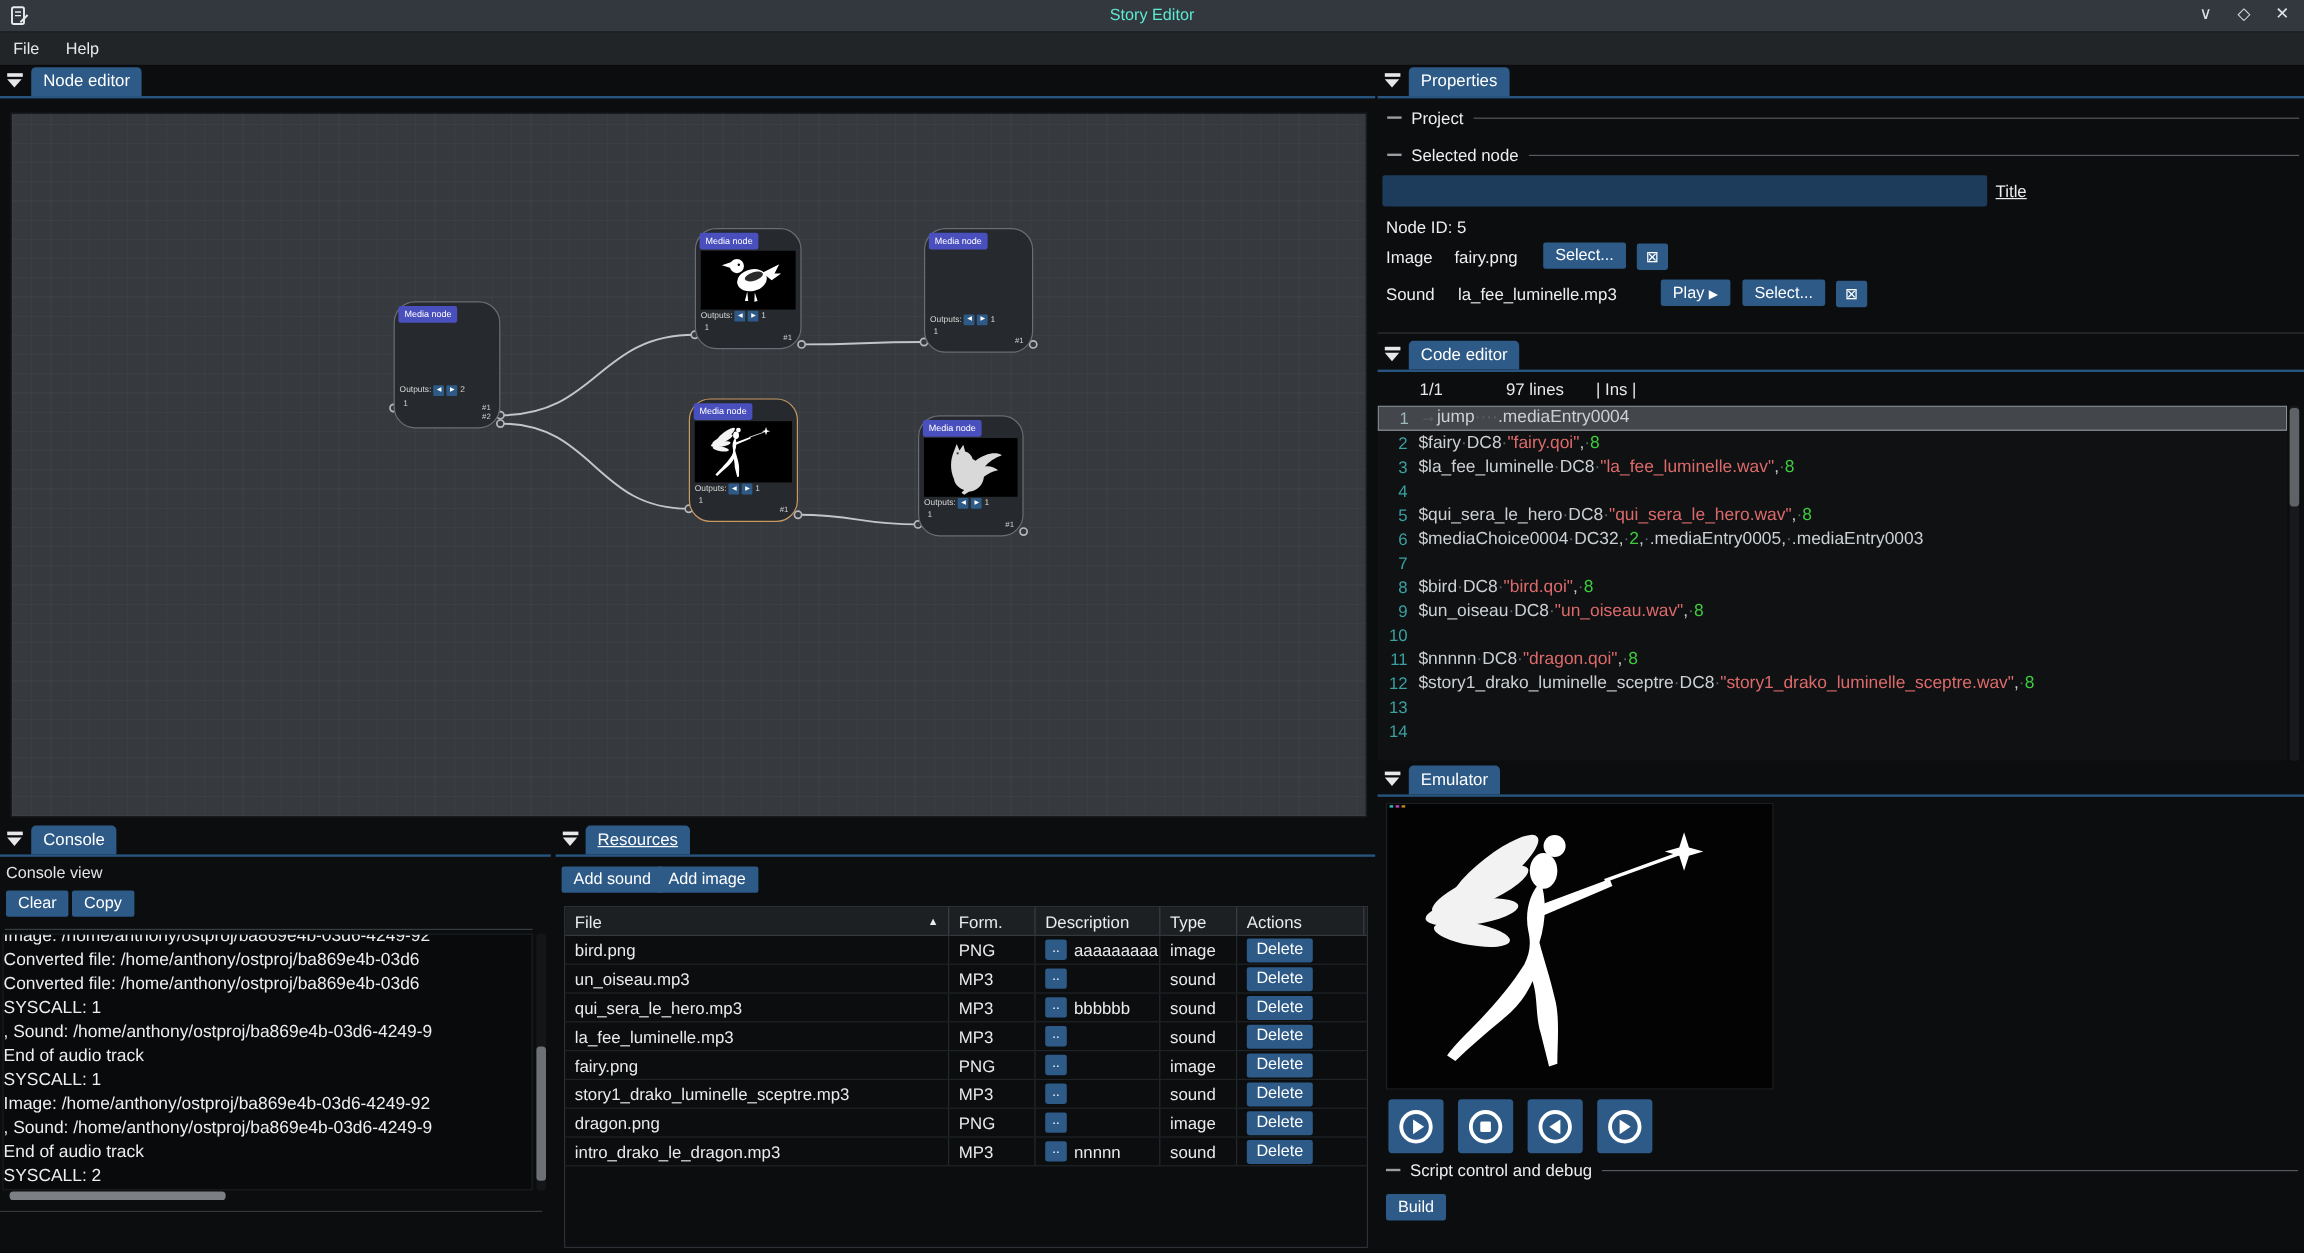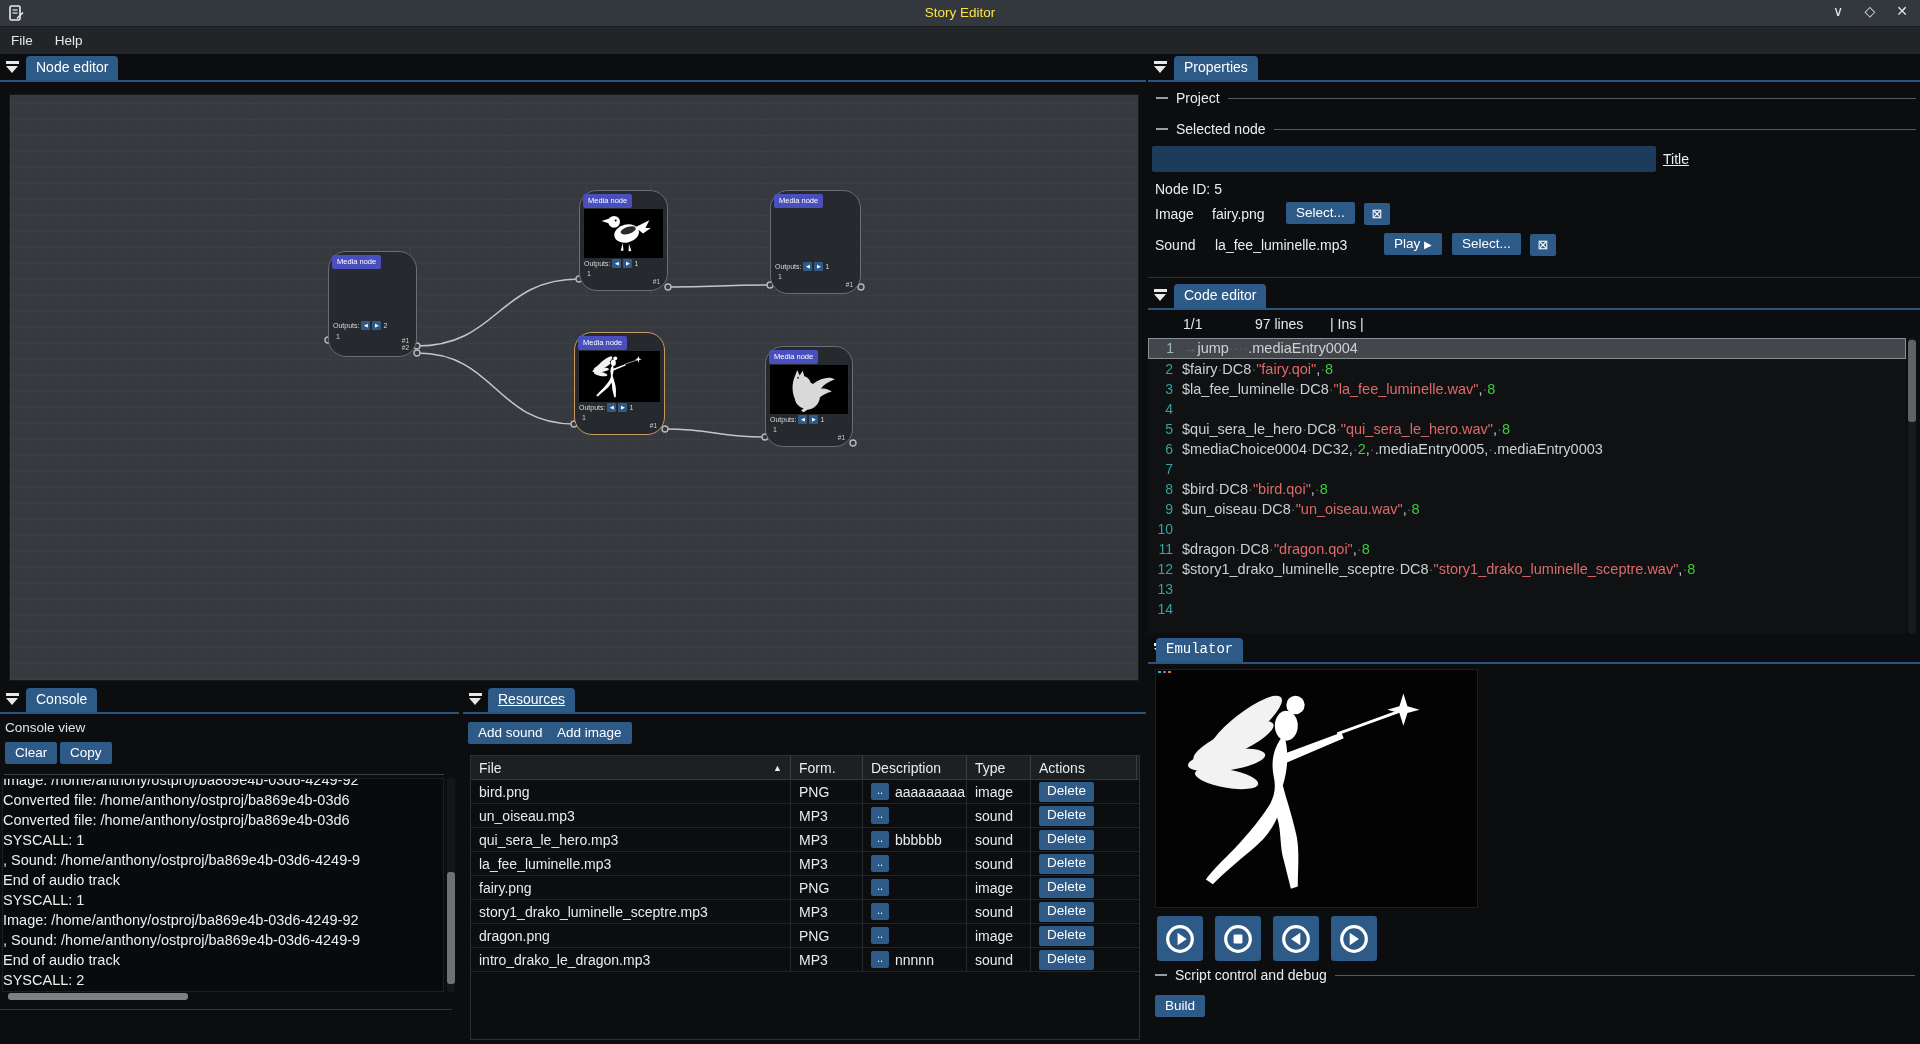--- a/index.html
+++ b/index.html
@@ -18,21 +18,21 @@
     --text:#e8eaec;
     --panelbg:#0b0d0e;
   }
   *{margin:0;padding:0;box-sizing:border-box;}
   html,body{background:#000;}
   body{font-family:"Liberation Sans",sans-serif;}
   .app{position:relative;width:1920px;height:1044px;background:var(--panelbg);overflow:hidden;color:var(--text);}
 
   
   .titlebar{position:absolute;left:0;top:0;width:1920px;height:27px;background:#32383d;border-bottom:1px solid #1a1d1f;}
-  .titlebar .title{position:absolute;left:0;right:0;top:5px;text-align:center;font-size:13.5px;color:#fde047;}
+  .titlebar .title{position:absolute;left:0;right:0;top:5px;text-align:center;font-size:13.5px;color:#5eead4;}
   .app-icon{position:absolute;left:8px;top:5px;width:16px;height:16px;}
   .win-controls{position:absolute;right:10px;top:3px;display:flex;gap:16px;font-size:14px;color:#dfe3e6;}
   .win-controls span{width:16px;text-align:center;cursor:default;}
 
   
   .menubar{position:absolute;left:0;top:27px;width:1920px;height:28px;background:#222528;display:flex;align-items:center;border-bottom:1px solid #0a0b0c;}
   .menu-item{font-size:13.5px;color:#e6e8ea;padding:4px 11px;}
 
   
   .phead{position:absolute;height:26px;}
@@ -491,35 +491,35 @@
       <div class="code-line sel"><span class="gut">1</span><span class="src"><span class="tok-ws">→</span><span class="tok-plain">jump</span><span class="tok-ws">····</span><span class="tok-plain">.mediaEntry0004</span></span></div>
       <div class="code-line"><span class="gut">2</span><span class="src"><span class="tok-plain">$fairy</span><span class="tok-ws">·</span><span class="tok-plain">DC8</span><span class="tok-ws">·</span><span class="tok-str">"fairy.qoi"</span><span class="tok-plain">,</span><span class="tok-ws">·</span><span class="tok-num">8</span></span></div>
       <div class="code-line"><span class="gut">3</span><span class="src"><span class="tok-plain">$la_fee_luminelle</span><span class="tok-ws">·</span><span class="tok-plain">DC8</span><span class="tok-ws">·</span><span class="tok-str">"la_fee_luminelle.wav"</span><span class="tok-plain">,</span><span class="tok-ws">·</span><span class="tok-num">8</span></span></div>
       <div class="code-line"><span class="gut">4</span><span class="src"></span></div>
       <div class="code-line"><span class="gut">5</span><span class="src"><span class="tok-plain">$qui_sera_le_hero</span><span class="tok-ws">·</span><span class="tok-plain">DC8</span><span class="tok-ws">·</span><span class="tok-str">"qui_sera_le_hero.wav"</span><span class="tok-plain">,</span><span class="tok-ws">·</span><span class="tok-num">8</span></span></div>
       <div class="code-line"><span class="gut">6</span><span class="src"><span class="tok-plain">$mediaChoice0004</span><span class="tok-ws">·</span><span class="tok-plain">DC32,</span><span class="tok-ws">·</span><span class="tok-num">2</span><span class="tok-plain">,</span><span class="tok-ws">·</span><span class="tok-plain">.mediaEntry0005,</span><span class="tok-ws">·</span><span class="tok-plain">.mediaEntry0003</span></span></div>
       <div class="code-line"><span class="gut">7</span><span class="src"></span></div>
       <div class="code-line"><span class="gut">8</span><span class="src"><span class="tok-plain">$bird</span><span class="tok-ws">·</span><span class="tok-plain">DC8</span><span class="tok-ws">·</span><span class="tok-str">"bird.qoi"</span><span class="tok-plain">,</span><span class="tok-ws">·</span><span class="tok-num">8</span></span></div>
       <div class="code-line"><span class="gut">9</span><span class="src"><span class="tok-plain">$un_oiseau</span><span class="tok-ws">·</span><span class="tok-plain">DC8</span><span class="tok-ws">·</span><span class="tok-str">"un_oiseau.wav"</span><span class="tok-plain">,</span><span class="tok-ws">·</span><span class="tok-num">8</span></span></div>
       <div class="code-line"><span class="gut">10</span><span class="src"></span></div>
-      <div class="code-line"><span class="gut">11</span><span class="src"><span class="tok-plain">$dragon</span><span class="tok-ws">·</span><span class="tok-plain">DC8</span><span class="tok-ws">·</span><span class="tok-str">"dragon.qoi"</span><span class="tok-plain">,</span><span class="tok-ws">·</span><span class="tok-num">8</span></span></div>
+      <div class="code-line"><span class="gut">11</span><span class="src"><span class="tok-plain">$nnnnn</span><span class="tok-ws">·</span><span class="tok-plain">DC8</span><span class="tok-ws">·</span><span class="tok-str">"dragon.qoi"</span><span class="tok-plain">,</span><span class="tok-ws">·</span><span class="tok-num">8</span></span></div>
       <div class="code-line"><span class="gut">12</span><span class="src"><span class="tok-plain">$story1_drako_luminelle_sceptre</span><span class="tok-ws">·</span><span class="tok-plain">DC8</span><span class="tok-ws">·</span><span class="tok-str">"story1_drako_luminelle_sceptre.wav"</span><span class="tok-plain">,</span><span class="tok-ws">·</span><span class="tok-num">8</span></span></div>
       <div class="code-line"><span class="gut">13</span><span class="src"></span></div>
       <div class="code-line"><span class="gut">14</span><span class="src"></span></div>
     </div>
   <div class="vscroll" style="left:1908px;top:338px;height:296px;background:#17191c;">
     <div class="thumb" style="top:2px;height:82px;background:#5f6367;"></div>
   </div>
 
   <div class="phead" style="left:1148px;top:637px;width:772px;">
     <div class="collapse-icon" style="left:6px;">
         <div class="bar"></div>
         <div class="tri"></div>
       </div>
-    <div class="tab" style="left:8px;font-family:Liberation Mono, monospace;">Emulator</div>
+    <div class="tab" style="left:26px;">Emulator</div>
     <div class="tabline" style="left:0;top:25px;width:772px;"></div>
   </div>
   <div class="emu-screen" style="left:1155px;top:669px;width:323px;height:239px;">
     <span class="artifact" style="left:2px;top:1px;background:#2bbcbc;"></span>
     <span class="artifact" style="left:7px;top:1px;background:#bb44bb;"></span>
     <span class="artifact" style="left:12px;top:1px;background:#bb8822;"></span>
     <svg width="310" height="230" style="position:absolute;left:4px;top:5px;">
         <use href="#sym-fairy"></use>
       </svg>
   </div>

